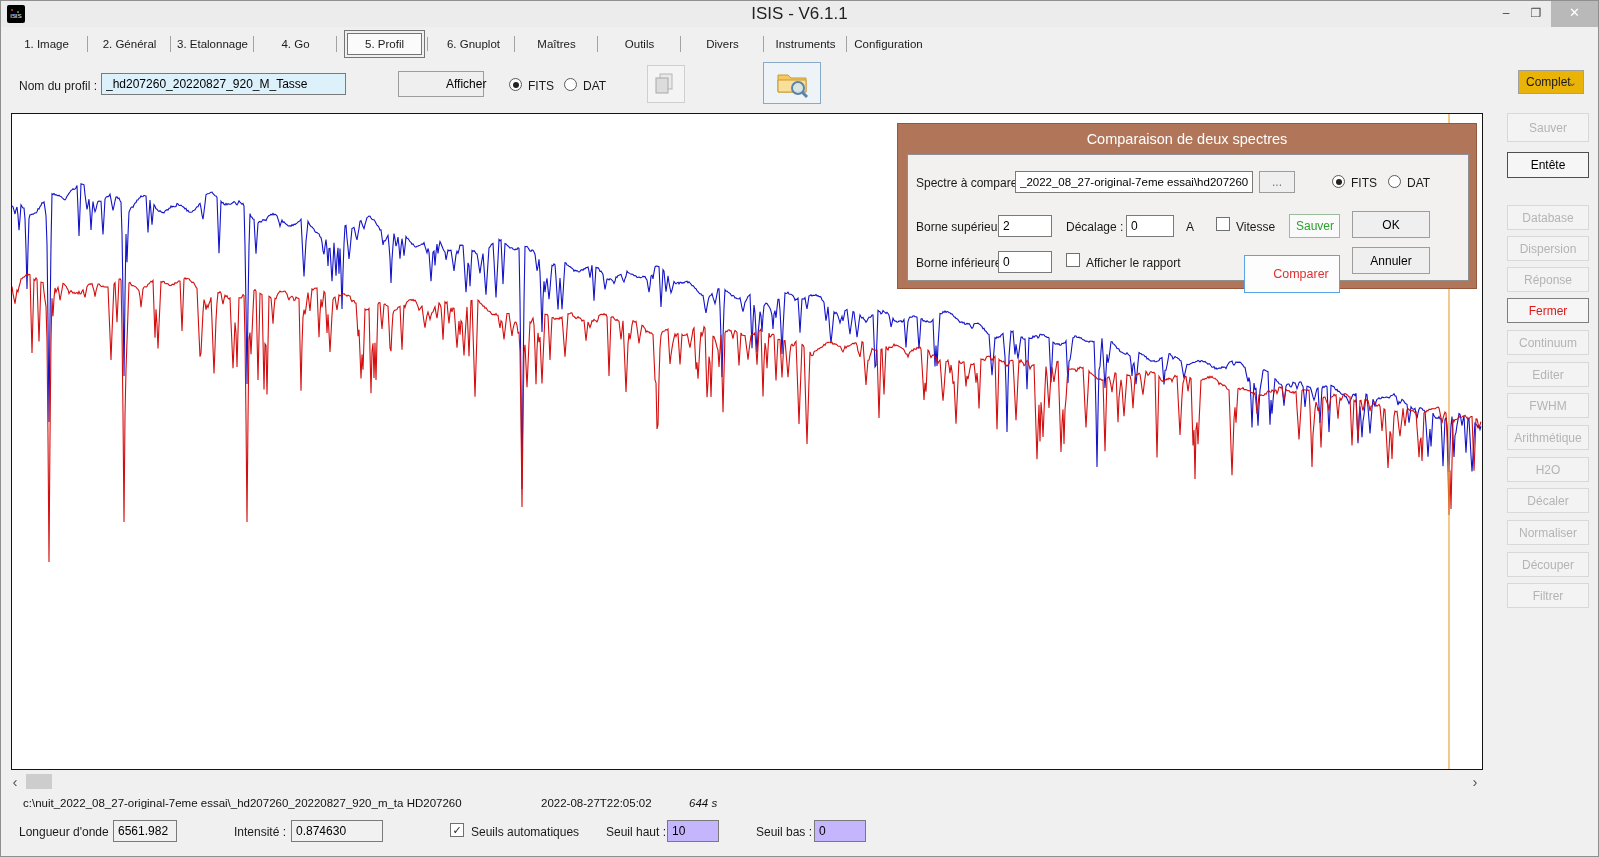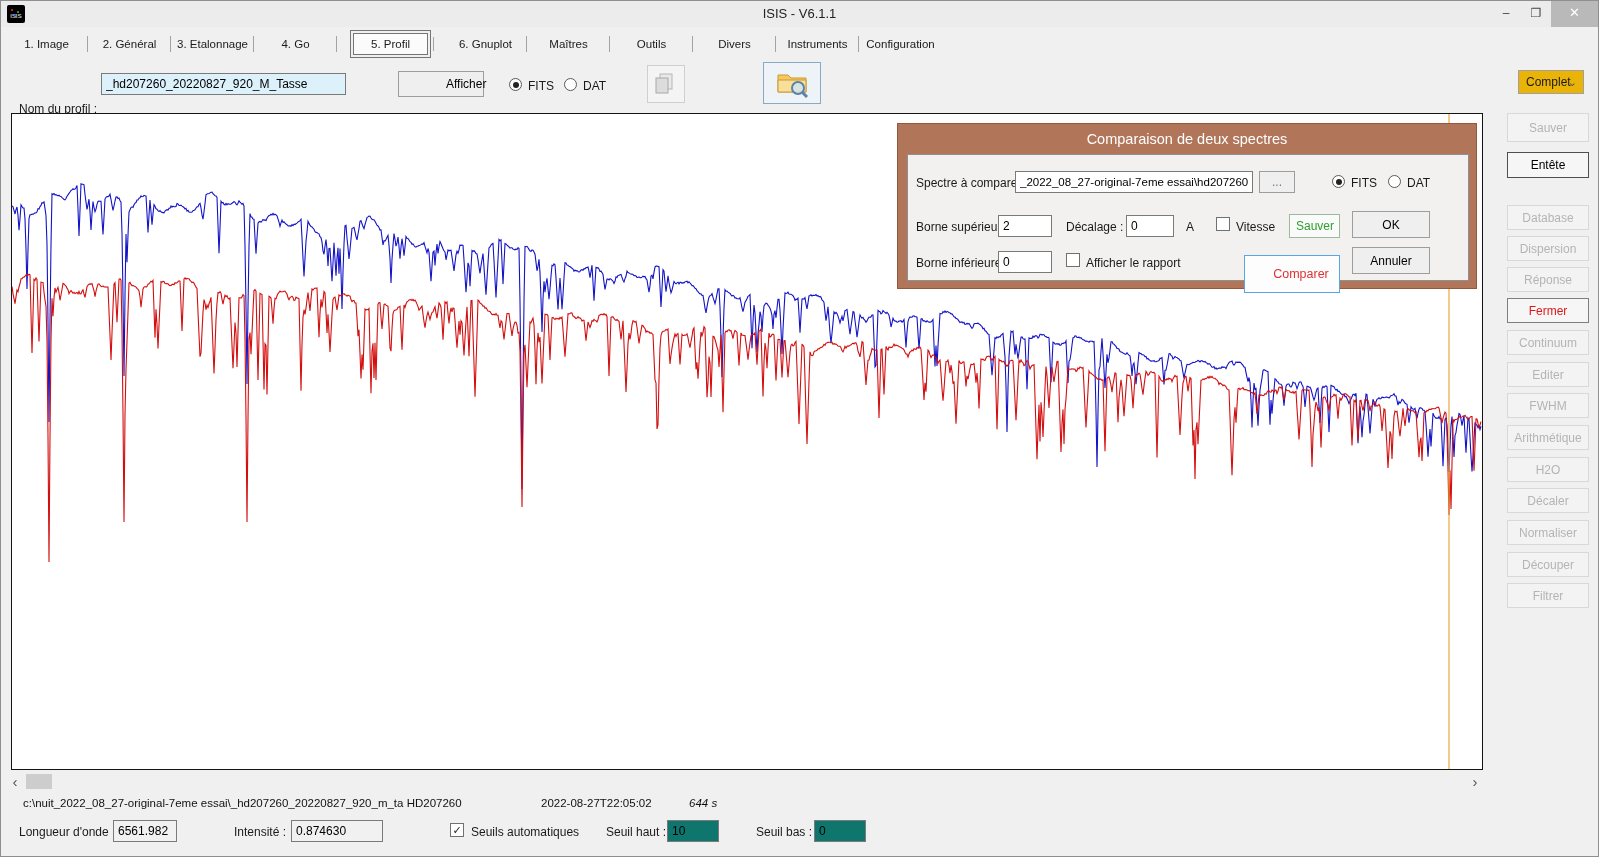--- a/index.html
+++ b/index.html
@@ -9,37 +9,37 @@
 
   
   .titlebar{position:absolute;left:0;top:0;width:100%;height:26px;background:#ececec;}
   .appicon{position:absolute;left:6px;top:4px;width:18px;height:18px;background:#000;border-radius:2px;
            color:#fff;font-size:6px;text-align:center;line-height:22px;overflow:hidden;}
   .appicon i{position:absolute;width:2px;height:2px;border-radius:50%;}
   .appicon i.r{left:4px;top:4px;background:#e33;}
   .appicon i.g{left:10px;top:6px;background:#3c3;}
   .appicon i.b{left:7px;top:9px;background:#36f;}
   .wtitle{position:absolute;left:0;right:0;top:0;height:26px;text-align:center;line-height:26px;
-          font-size:13px;color:#222;}
+          font-size:17px;color:#222;}
   .winbtns{position:absolute;right:0;top:0;height:26px;display:flex;}
   .winbtn{width:30px;height:26px;text-align:center;line-height:24px;color:#444;font-size:12px;}
   .winbtn.close{width:47px;background:#b9b9b9;color:#fff;font-size:13px;}
 
   
   .tabrow{position:absolute;left:4px;top:30px;height:26px;display:flex;align-items:center;}
   .tab{position:relative;width:83px;text-align:center;padding:5px 0;font-size:11.5px;}
   .tab::after{content:'';position:absolute;right:0;top:3px;bottom:3px;width:1px;background:#a3a3a3;}
   .tab:last-child::after{display:none;}
   .tab.sel{border:1px solid #757575;outline:1px solid #757575;outline-offset:2px;background:#fbfbfb;
-           padding:4px 0;width:73px;margin:0 16px;}
+           padding:4px 0;width:73px;margin:0 10px;}
   .tab.sel::after{right:-7px;}
 
   
   .lbl{position:absolute;white-space:nowrap;}
-  .tbox{position:absolute;border:1px solid #7a7a7a;background:#0f766e;font-family:inherit;
+  .tbox{position:absolute;border:1px solid #7a7a7a;background:#c4b5fd;font-family:inherit;
         font-size:12px;padding:0 4px;box-sizing:border-box;height:22px;}
   .btn{position:absolute;border:1px solid #9d9d9d;background:#efefef;text-align:center;
        font-size:12px;box-sizing:border-box;}
   .radio{position:absolute;width:13px;height:13px;border:1px solid #5a5a5a;border-radius:50%;
          background:#fff;box-sizing:border-box;}
   .radio.on::after{content:'';position:absolute;left:2.5px;top:2.5px;width:6px;height:6px;
                    border-radius:50%;background:#222;}
   .checkbox{position:absolute;width:14px;height:14px;border:1px solid #707070;background:#fff;
             box-sizing:border-box;text-align:center;line-height:12px;font-size:11px;color:#222;}
   .iconbtn{position:absolute;box-sizing:border-box;}
@@ -101,21 +101,21 @@
       <div class="tab sel"><span>5. Profil</span></div>
       <div class="tab"><span>6. Gnuplot</span></div>
       <div class="tab"><span>Maîtres</span></div>
       <div class="tab"><span>Outils</span></div>
       <div class="tab"><span>Divers</span></div>
       <div class="tab"><span>Instruments</span></div>
       <div class="tab"><span>Configuration</span></div>
     </div>
 
   <div>
-    <div class="lbl" style="left:18px;top:78px;margin-top:23px;">Nom du profil :</div>
+    <div class="lbl" style="left:18px;top:78px;">Nom du profil :</div>
     <input class="tbox" style="left: 100px; top: 72px; width: 245px; background: rgb(221, 241, 251);" value="_hd207260_20220827_920_M_Tasse">
     <button class="btn" style="left:397px;top:70px;width:86px;height:26px;padding-left:47px;">Afficher</button>
     <span class="radio on" style="left:508px;top:77px;"></span>
     <div class="lbl" style="left:527px;top:78px;">FITS</div>
     <span class="radio" style="left:563px;top:77px;"></span>
     <div class="lbl" style="left:582px;top:78px;">DAT</div>
 
     <div class="iconbtn" style="left:646px;top:64px;width:38px;height:38px;border:1px solid #cfcfcf;background:#f4f4f4;">
       <svg width="36" height="36">
         <rect x="12" y="8" width="12" height="15" fill="#e9e9e9" stroke="#b5b5b5"></rect>

